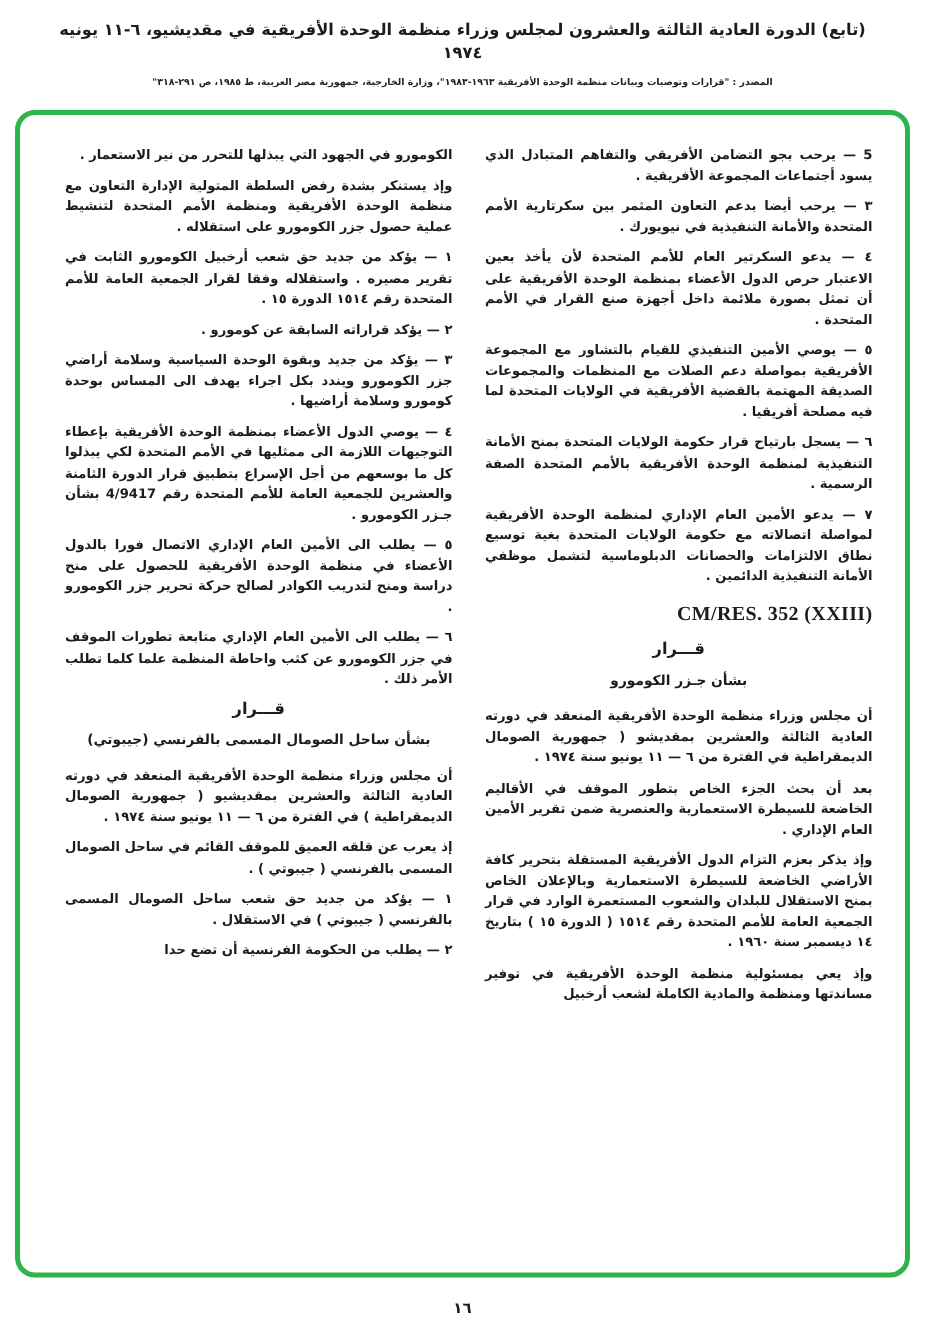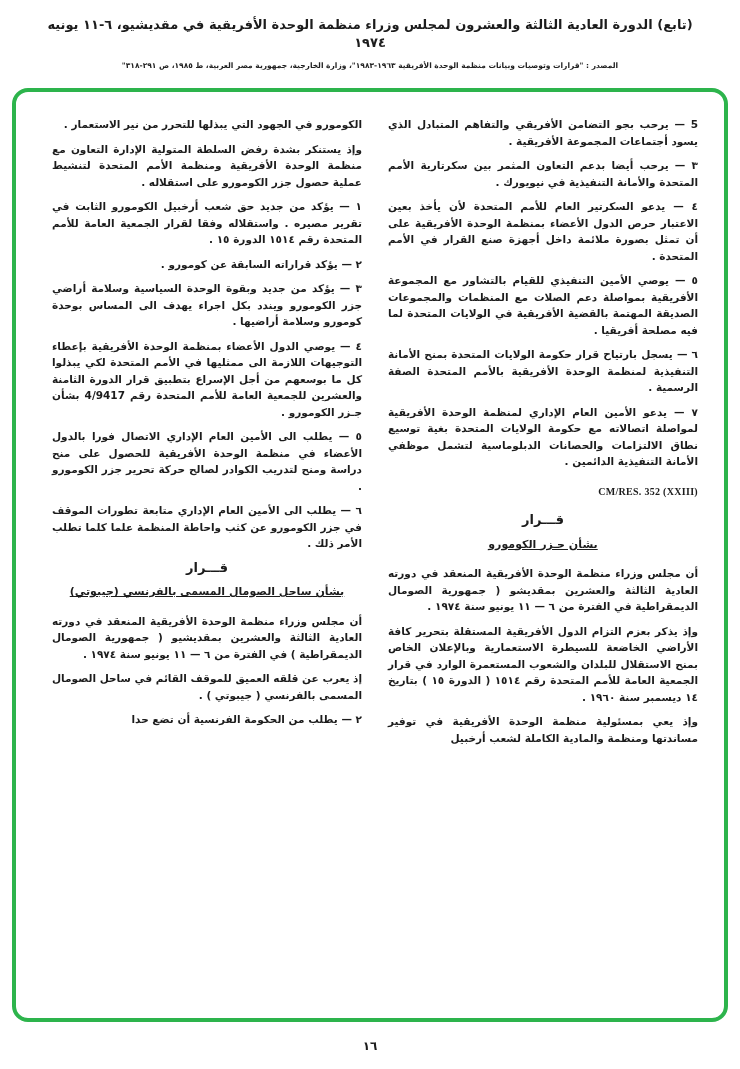--- a/index.html
+++ b/index.html
@@ -54,40 +54,39 @@
     font-weight: bold;
     line-height: 16.5px;
     color: #1c1c1c;
   }
   .col p { margin-bottom: 8px; }
 
   .res-id {
     direction: ltr;
     text-align: left;
     font-family: "Liberation Serif", serif;
-    font-size: 10px;
+    font-size: 16px;
     font-weight: bold;
     letter-spacing: 0.3px;
     margin: 14px 0 12px 0;
   }
   .res-title {
     text-align: right;
     text-align-last: center;
     font-size: 13px;
     font-weight: bold;
     margin-bottom: 8px;
     letter-spacing: 1px;
   }
   .res-subject {
     text-align: center;
     text-align-last: center;
     font-size: 11px;
     font-weight: bold;
     margin-bottom: 12px;
-    text-decoration: underline;
   }
 
   .pageno {
     position: absolute;
     bottom: 16px;
     left: 0; right: 0;
     text-align: center;
     font-size: 12px;
     font-weight: bold;
   }
@@ -109,39 +108,41 @@
         <p>٤ — يدعو السكرتير العام للأمم المتحدة لأن يأخذ بعين الاعتبار حرص الدول الأعضاء بمنظمة الوحدة الأفريقية على أن تمثل بصورة ملائمة داخل أجهزة صنع القرار في الأمم المتحدة .</p>
         <p>٥ — يوصي الأمين التنفيذي للقيام بالتشاور مع المجموعة الأفريقية بمواصلة دعم الصلات مع المنظمات والمجموعات الصديقة المهتمة بالقضية الأفريقية في الولايات المتحدة لما فيه مصلحة أفريقيا .</p>
         <p>٦ — يسجل بارتياح قرار حكومة الولايات المتحدة بمنح الأمانة التنفيذية لمنظمة الوحدة الأفريقية بالأمم المتحدة الصفة الرسمية .</p>
         <p>٧ — يدعو الأمين العام الإداري لمنظمة الوحدة الأفريقية لمواصلة اتصالاته مع حكومة الولايات المتحدة بغية توسيع نطاق الالتزامات والحصانات الدبلوماسية لتشمل موظفي الأمانة التنفيذية الدائمين .</p>
 
         <div class="res-id">CM/RES. 352 (XXIII)</div>
         <div class="res-title">قـــرار</div>
         <div class="res-subject">بشأن جـزر الكومورو</div>
 
         <p>أن مجلس وزراء منظمة الوحدة الأفريقية المنعقد في دورته العادية الثالثة والعشرين بمقديشو ( جمهورية الصومال الديمقراطية في الفترة من ٦ — ١١ يونيو سنة ١٩٧٤ .</p>
+        <p>بعد أن بحث الجزء الخاص بتطور الموقف في الأقاليم الخاضعة للسيطرة الاستعمارية والعنصرية ضمن تقرير الأمين العام الإداري .</p>
         <p>وإذ يذكر بعزم التزام الدول الأفريقية المستقلة بتحرير كافة الأراضي الخاضعة للسيطرة الاستعمارية وبالإعلان الخاص بمنح الاستقلال للبلدان والشعوب المستعمرة الوارد في قرار الجمعية العامة للأمم المتحدة رقم ١٥١٤ ( الدورة ١٥ ) بتاريخ ١٤ ديسمبر سنة ١٩٦٠ .</p>
         <p>وإذ يعي بمسئولية منظمة الوحدة الأفريقية في توفير مساندتها ومنظمة والمادية الكاملة لشعب أرخبيل</p>
       </div>
 
       <div class="col">
         <p>الكومورو في الجهود التي يبذلها للتحرر من نير الاستعمار .</p>
         <p>وإذ يستنكر بشدة رفض السلطة المتولية الإدارة التعاون مع منظمة الوحدة الأفريقية ومنظمة الأمم المتحدة لتنشيط عملية حصول جزر الكومورو على استقلاله .</p>
         <p>١ — يؤكد من جديد حق شعب أرخبيل الكومورو الثابت في تقرير مصيره . واستقلاله وفقا لقرار الجمعية العامة للأمم المتحدة رقم ١٥١٤ الدورة ١٥ .</p>
         <p>٢ — يؤكد قراراته السابقة عن كومورو .</p>
         <p>٣ — يؤكد من جديد وبقوة الوحدة السياسية وسلامة أراضي جزر الكومورو ويندد بكل اجراء يهدف الى المساس بوحدة كومورو وسلامة أراضيها .</p>
         <p>٤ — يوصي الدول الأعضاء بمنظمة الوحدة الأفريقية بإعطاء التوجيهات اللازمة الى ممثليها في الأمم المتحدة لكي يبذلوا كل ما بوسعهم من أجل الإسراع بتطبيق قرار الدورة الثامنة والعشرين للجمعية العامة للأمم المتحدة رقم 4/9417 بشأن جـزر الكومورو .</p>
         <p>٥ — يطلب الى الأمين العام الإداري الاتصال فورا بالدول الأعضاء في منظمة الوحدة الأفريقية للحصول على منح دراسة ومنح لتدريب الكوادر لصالح حركة تحرير جزر الكومورو .</p>
         <p>٦ — يطلب الى الأمين العام الإداري متابعة تطورات الموقف في جزر الكومورو عن كثب واحاطة المنظمة علما كلما تطلب الأمر ذلك .</p>
 
         <div class="res-title">قـــرار</div>
         <div class="res-subject">بشأن ساحل الصومال المسمى بالفرنسي (جيبوتي)</div>
 
         <p>أن مجلس وزراء منظمة الوحدة الأفريقية المنعقد في دورته العادية الثالثة والعشرين بمقديشيو ( جمهورية الصومال الديمقراطية ) في الفترة من ٦ — ١١ يونيو سنة ١٩٧٤ .</p>
         <p>إذ يعرب عن قلقه العميق للموقف القائم في ساحل الصومال المسمى بالفرنسي ( جيبوتي ) .</p>
+        <p>١ — يؤكد من جديد حق شعب ساحل الصومال المسمى بالفرنسي ( جيبوتي ) في الاستقلال .</p>
         <p>٢ — يطلب من الحكومة الفرنسية أن تضع حدا</p>
       </div>
 
     </div>
   </div>
 
   <div class="pageno">١٦</div>
 
 </div>
 

